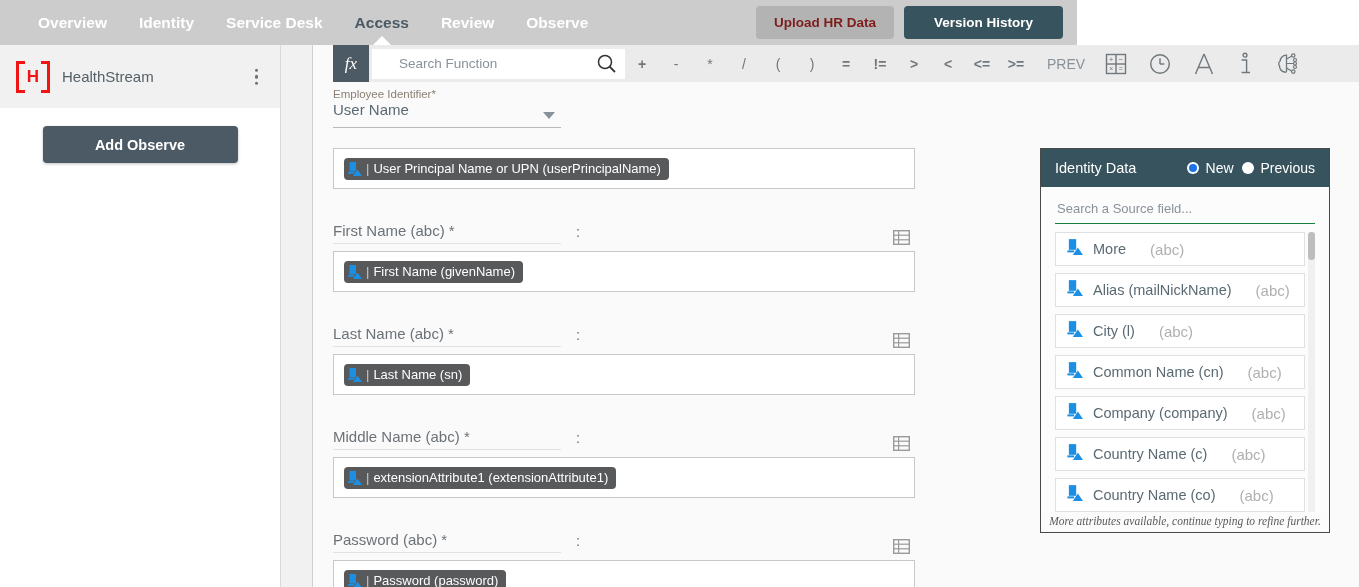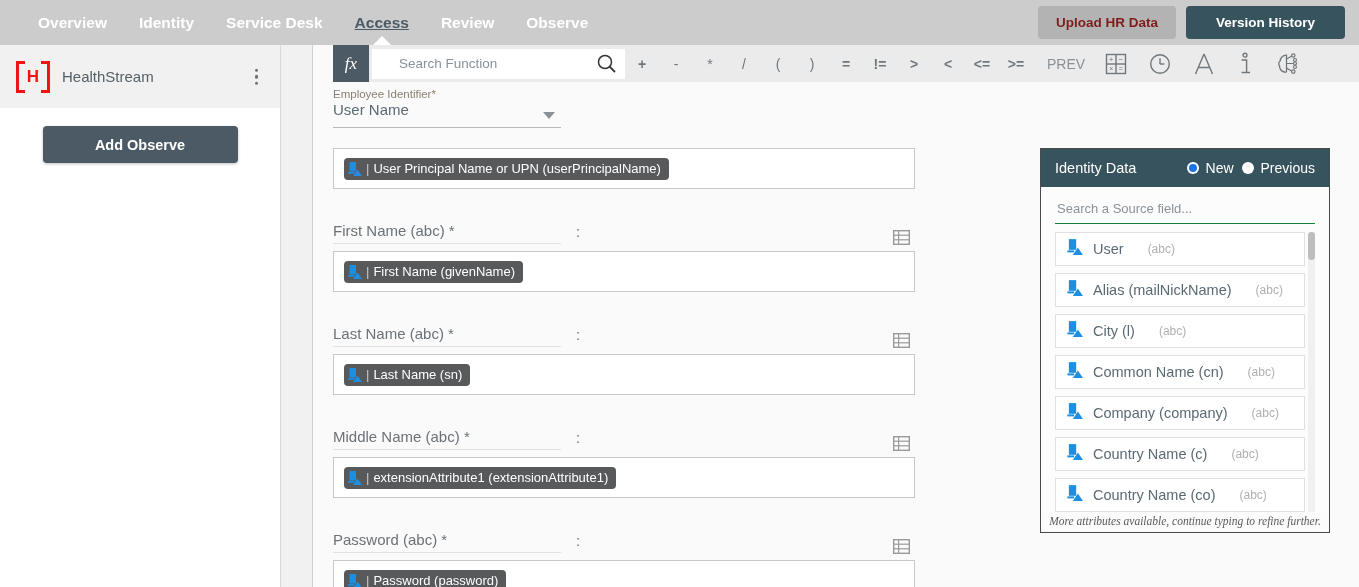--- a/index.html
+++ b/index.html
@@ -7,32 +7,32 @@
   body {
     width: 1359px; height: 587px;
     font-family: "Liberation Sans", sans-serif;
     background: #ffffff;
     overflow: hidden;
     position: relative;
   }
 
   
   .topnav {
-    position:absolute; top:0; left:0; width:1359px; height:45px;
+    position:absolute; top:0; left:0; width:1077px; height:45px;
     background:#cccccc;
     display:flex; align-items:flex-start;
   }
   .nav-tabs { display:flex; align-items:center; height:45px; margin-left:22px; }
   .nav-tab {
     position:relative;
     font-size:15.5px; font-weight:bold; color:#ffffff;
     padding:0 16px; height:45px; line-height:45px;
     cursor:pointer; white-space:nowrap;
   }
-  .nav-tab.active { color:#4b5a64;text-decoration:underline; }
+  .nav-tab.active { color:#4b5a64; }
   .nav-tab.active::after {
     content:""; position:absolute; left:50%; bottom:-1px;
     transform:translateX(-50%);
     border-left:10px solid transparent;
     border-right:10px solid transparent;
     border-bottom:10px solid #ffffff;
   }
   .nav-actions { position:absolute; right:14px; top:6px; display:flex; gap:10px; }
   .btn-upload {
     background:#b3b3b3; color:#7f1d1d; border:none;
@@ -221,21 +221,21 @@
     position:relative; margin:8px 14px 0 14px;
     flex:1 1 auto; overflow:hidden;
   }
   .idlist-inner { padding-right:10px; }
   .id-item {
     height:34px; border:1px solid #e0e0e0; background:#ffffff;
     display:flex; align-items:center; padding:0 10px;
     margin-bottom:7px; cursor:pointer;
   }
   .id-item .nm { font-size:14.5px; color:#5a6a73; margin-left:10px; }
-  .id-item .ty { font-size:12px; color:#b0b0b0; margin-left:8px;padding-left:16px; }
+  .id-item .ty { font-size:15px; color:#b0b0b0; margin-left:8px;padding-left:16px; }
   .idscroll-track {
     position:absolute; right:0px; top:0; width:7px; height:100%;
     background:#f0f0f0;
   }
   .idscroll-thumb {
     position:absolute; right:0px; top:0px; width:7px; height:28px;
     background:#bdbdbd; border-radius:4px; cursor:pointer;
   }
   .idfooter {
     position:absolute; left:0; bottom:0; width:100%;
@@ -506,21 +506,21 @@
     <input type="text" placeholder="Search a Source field..." style="">
   </div>
   <div class="idlist">
     <div class="idlist-inner">
       <div class="id-item">
         <span><svg width="17" height="18" viewBox="0 0 15 16">
               <rect x="2.5" y="1" width="6.5" height="9.5" fill="#1a8fe3"></rect>
               <rect x="1.2" y="11" width="6" height="1.8" fill="#1a8fe3"></rect>
               <path d="M6 15 L10.5 8.5 L15 15 Z" fill="#1a8fe3"></path>
             </svg></span>
-        <span class="nm">User</span>
+        <span class="nm">More</span>
         <span class="ty">(abc)</span>
       </div>
       <div class="id-item">
         <span><svg width="17" height="18" viewBox="0 0 15 16">
               <rect x="2.5" y="1" width="6.5" height="9.5" fill="#1a8fe3"></rect>
               <rect x="1.2" y="11" width="6" height="1.8" fill="#1a8fe3"></rect>
               <path d="M6 15 L10.5 8.5 L15 15 Z" fill="#1a8fe3"></path>
             </svg></span>
         <span class="nm">Alias (mailNickName)</span>
         <span class="ty">(abc)</span>

